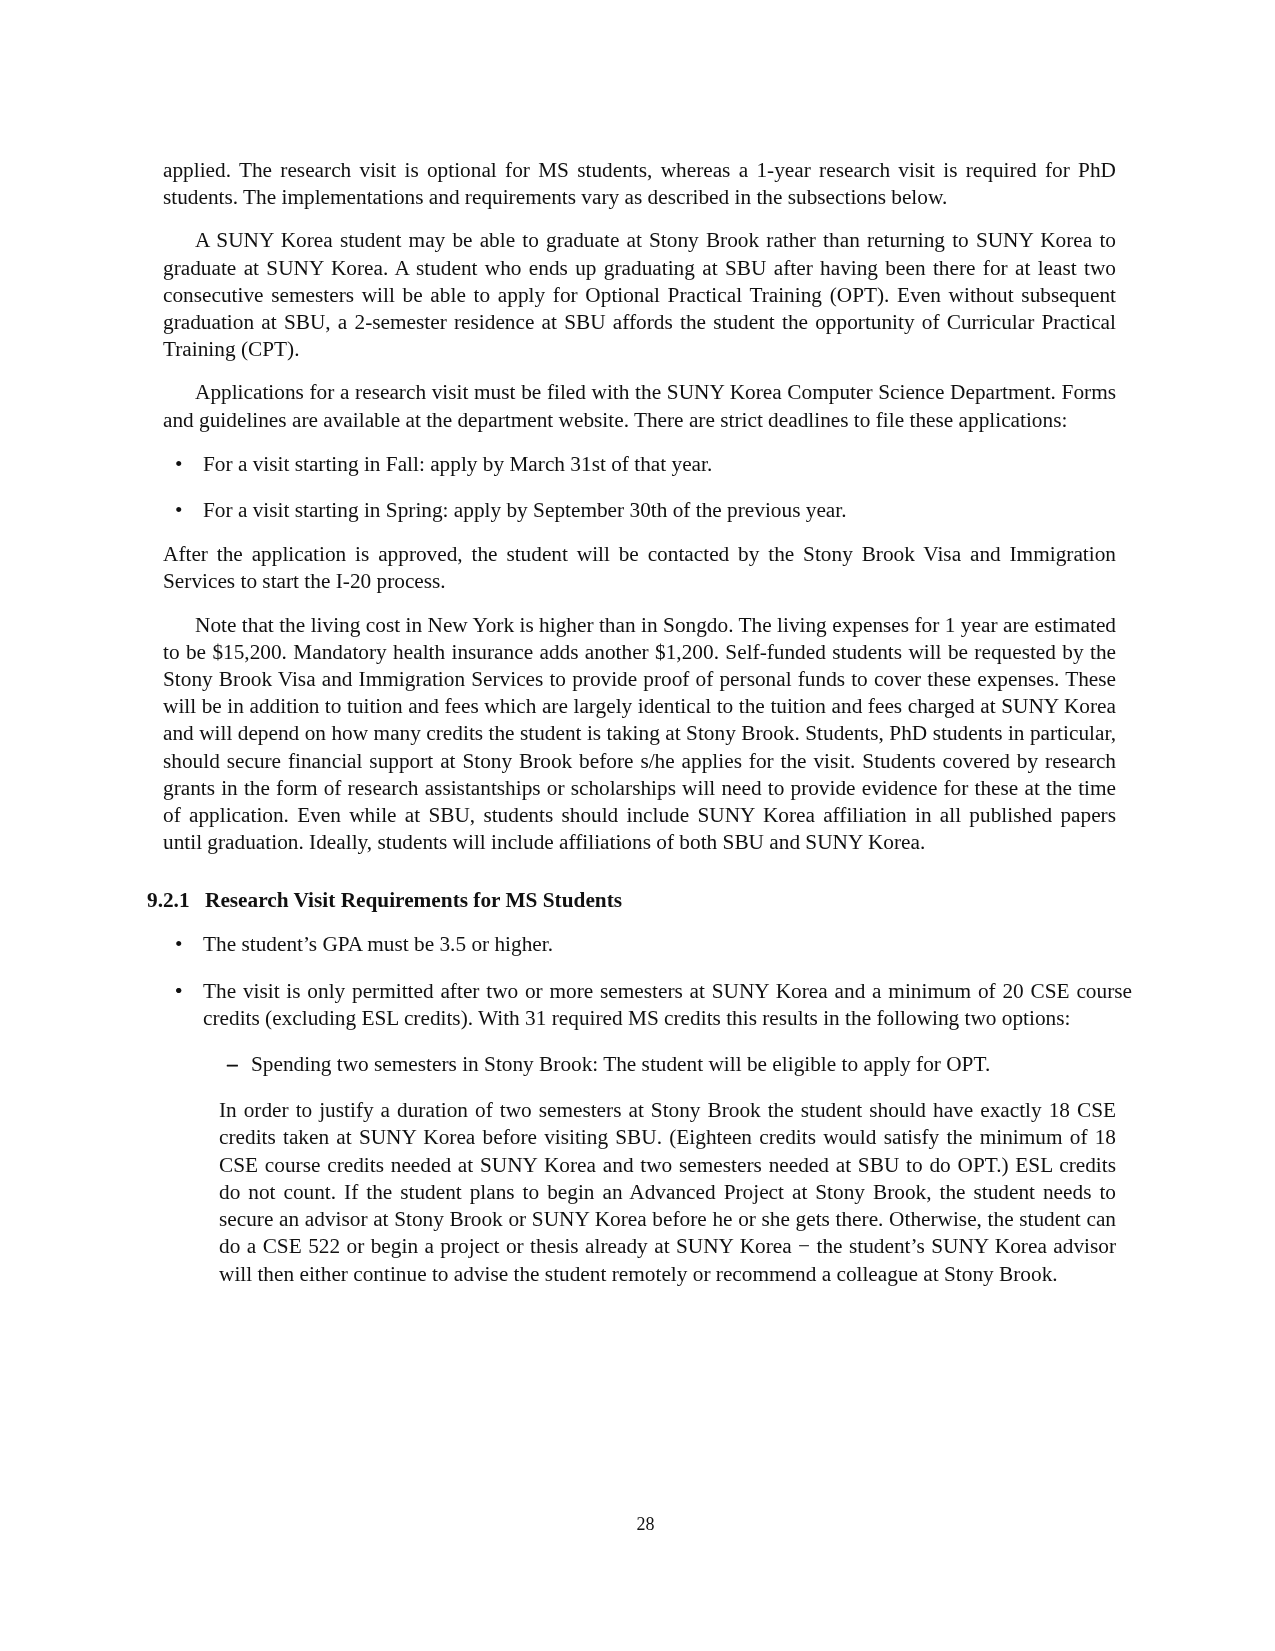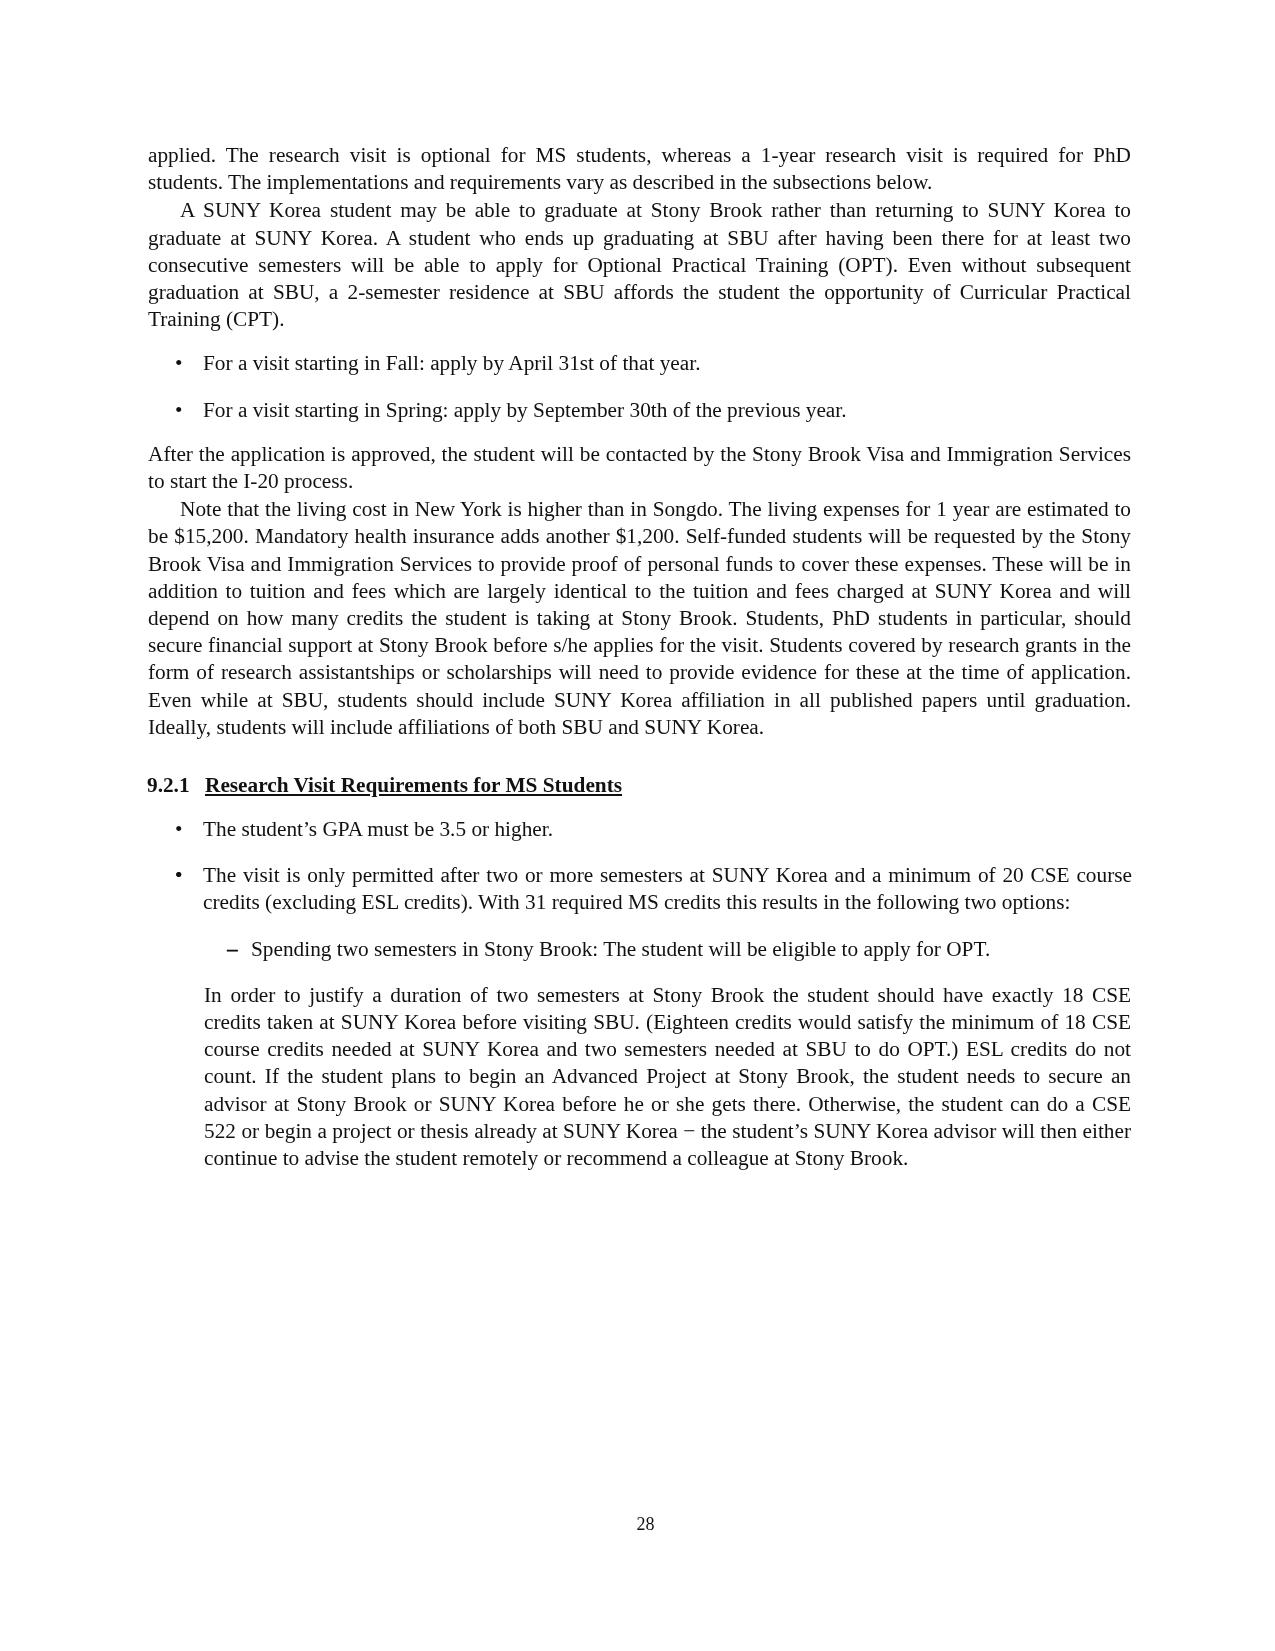--- a/index.html
+++ b/index.html
@@ -1,42 +1,43 @@
 <!DOCTYPE html>
 <html><head>
 <meta charset="utf-8">
 <style>
   html, body { margin: 0; padding: 0; background: #ffffff; }
   body { width: 1275px; height: 1651px; position: relative; overflow: hidden;
          font-family: "Liberation Serif", "DejaVu Serif", serif; color: #111; }
   .page { position: absolute; left: 147px; top: 141px; width: 985px; font-size: 21.3px; line-height: 27.2px; }
-  p { margin: 1px; text-align: justify; }
+  p { margin: 16px; text-align: justify; }
   .indent { text-indent: 32px; }
   ul.bul { list-style: none; margin: 17px 0 17px 0; padding: 0; }
   ul.bul > li { position: relative; padding-left: 56px; margin-bottom: 19px; text-align: justify; }
   ul.bul > li:last-child { margin-bottom: 0; }
   .bullet { position: absolute; left: 28px; top: 0; }
   ul.dash { list-style: none; margin: 19px 0 19px 0; padding: 0; }
   ul.dash > li { position: relative; padding-left: 48px; margin-bottom: 9px; }
   .dashmark { position: absolute; left: 24px; top: 0; font-weight: bold; }
-  h3 { font-size: 21.3px; font-weight: bold; margin: 31px 0 13px 0; line-height: 27px; text-decoration: underline; }
+  h3 { font-size: 21.3px; font-weight: bold; margin: 31px 0 13px 0; line-height: 27px; }
   h3 .num { display: inline-block; width: 58px; }
   .pagenum { position: absolute; left: 8px; width: 1275px; top: 1514px; text-align: center; font-size: 18px; font-family: "Liberation Serif", serif; }
 </style>
 </head>
 <body>
 
 <div class="page">
   <p>applied. The research visit is optional for MS students, whereas a 1-year research visit is required for PhD students. The implementations and requirements vary as described in the subsections below.</p>
   <p class="indent">A SUNY Korea student may be able to graduate at Stony Brook rather than returning to SUNY Korea to graduate at SUNY Korea. A student who ends up graduating at SBU after having been there for at least two consecutive semesters will be able to apply for Optional Practical Training (OPT). Even without subsequent graduation at SBU, a 2-semester residence at SBU affords the student the opportunity of Curricular Practical Training (CPT).</p>
+  <p class="indent">Applications for a research visit must be filed with the SUNY Korea Computer Science Department. Forms and guidelines are available at the department website. There are strict deadlines to file these applications:</p>
 
   <ul class="bul">
     <li>
       <span class="bullet">•</span>
-      <span>For a visit starting in Fall: apply by April 31st of that year.</span>
+      <span>For a visit starting in Fall: apply by March 31st of that year.</span>
     </li>
     <li>
       <span class="bullet">•</span>
       <span>For a visit starting in Spring: apply by September 30th of the previous year.</span>
     </li>
   </ul>
 
   <p>After the application is approved, the student will be contacted by the Stony Brook Visa and Immigration Services to start the I-20 process.</p>
   <p class="indent">Note that the living cost in New York is higher than in Songdo. The living expenses for 1 year are estimated to be $15,200. Mandatory health insurance adds another $1,200. Self-funded students will be requested by the Stony Brook Visa and Immigration Services to provide proof of personal funds to cover these expenses. These will be in addition to tuition and fees which are largely identical to the tuition and fees charged at SUNY Korea and will depend on how many credits the student is taking at Stony Brook. Students, PhD students in particular, should secure financial support at Stony Brook before s/he applies for the visit. Students covered by research grants in the form of research assistantships or scholarships will need to provide evidence for these at the time of application. Even while at SBU, students should include SUNY Korea affiliation in all published papers until graduation. Ideally, students will include affiliations of both SBU and SUNY Korea.</p>
 

